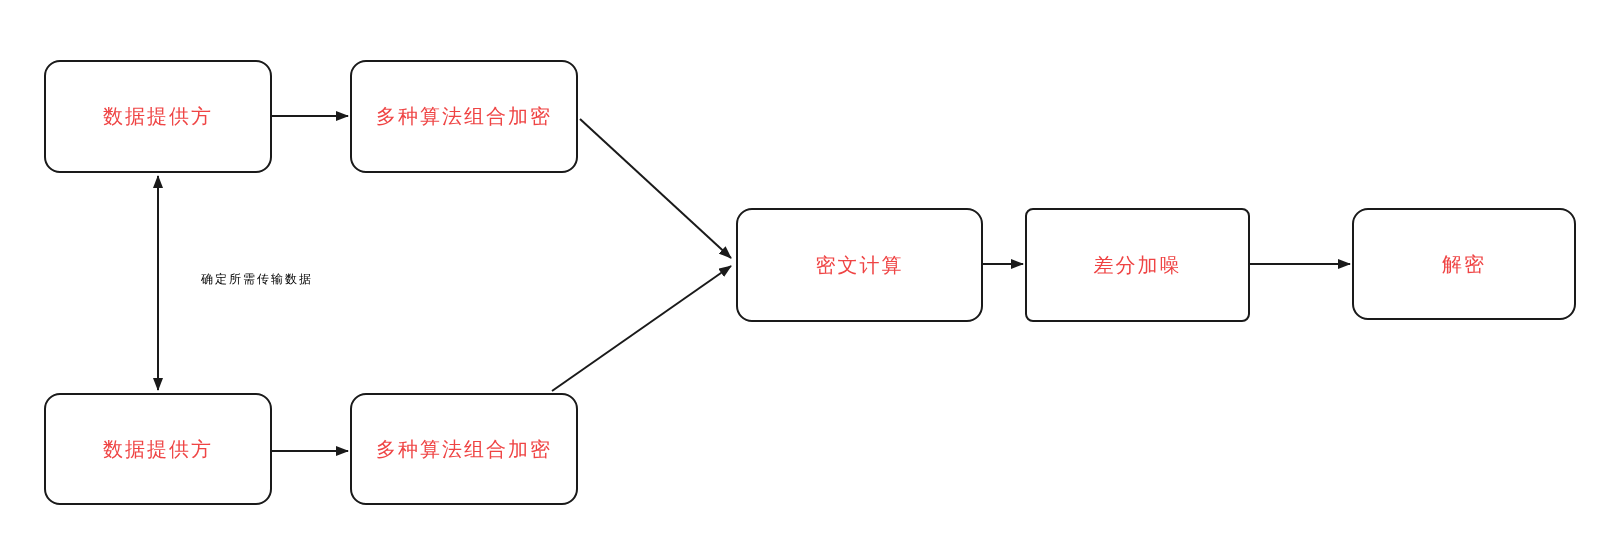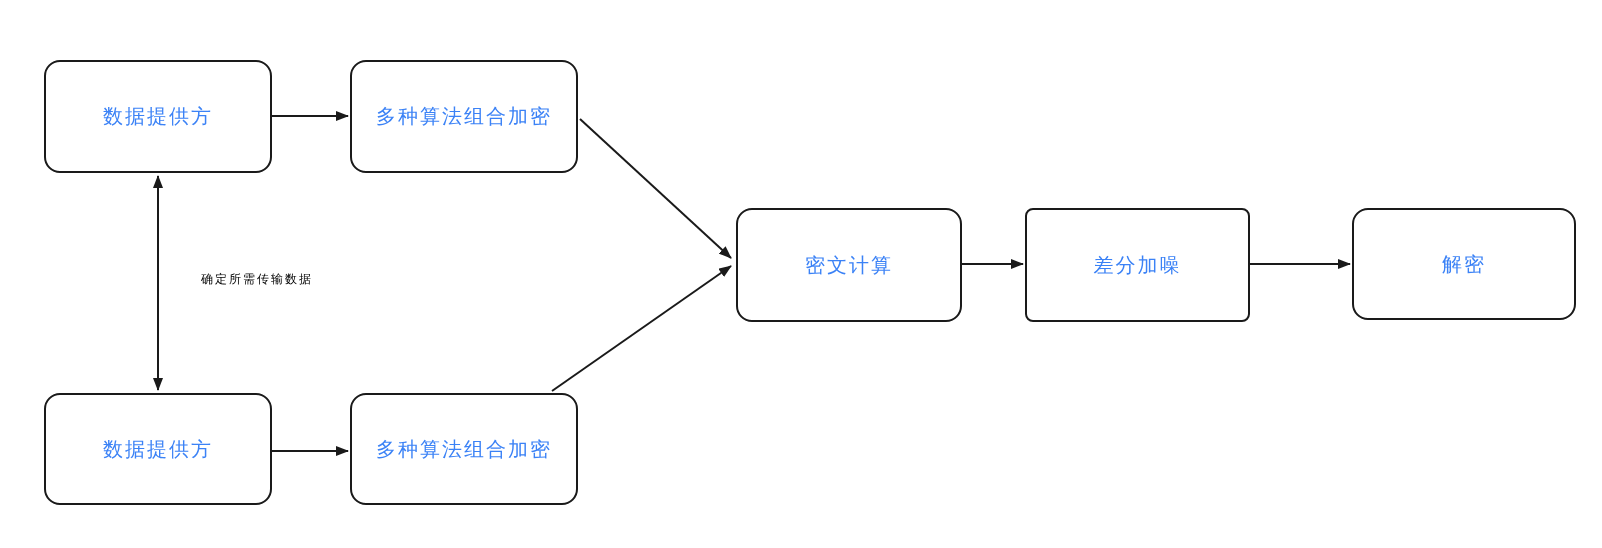--- a/index.html
+++ b/index.html
@@ -27,41 +27,41 @@
     box-sizing: border-box;
     background: #ffffff;
     border: 2px solid #1a1a1a;
     border-radius: 16px;
     display: flex;
     align-items: center;
     justify-content: center;
     text-align: center;
     font-size: 20px;
     letter-spacing: 2px;
-    color: #3b82f6;
+    color: #ef4444;
     z-index: 2;
   }
   .edge-label {
     position: absolute;
     left: 163px;
     top: 271px;
     width: 188px;
     text-align: center;
     font-size: 12px;
     letter-spacing: 2px;
     color: #000000;
     z-index: 3;
     white-space: nowrap;
   }
   
   #n-provider-top    { left: 44px;   top: 60px;  width: 228px; height: 113px; }
   #n-encrypt-top     { left: 350px;  top: 60px;  width: 228px; height: 113px; }
   #n-provider-bottom { left: 44px;   top: 393px; width: 228px; height: 112px; }
   #n-encrypt-bottom  { left: 350px;  top: 393px; width: 228px; height: 112px; }
-  #n-cipher-compute  { left: 736px;  top: 208px; width: 226px; height: 114px; }
+  #n-cipher-compute  { left: 736px;  top: 208px; width: 247px; height: 114px; }
   #n-diff-noise      { left: 1025px; top: 208px; width: 225px; height: 114px; border-radius: 8px; }
   #n-decrypt         { left: 1352px; top: 208px; width: 224px; height: 112px; }
 </style>
 </head>
 <body>
 
 <div class="canvas">
 
   <svg class="edges" viewBox="0 0 1602 548" xmlns="http://www.w3.org/2000/svg">
     <defs>

